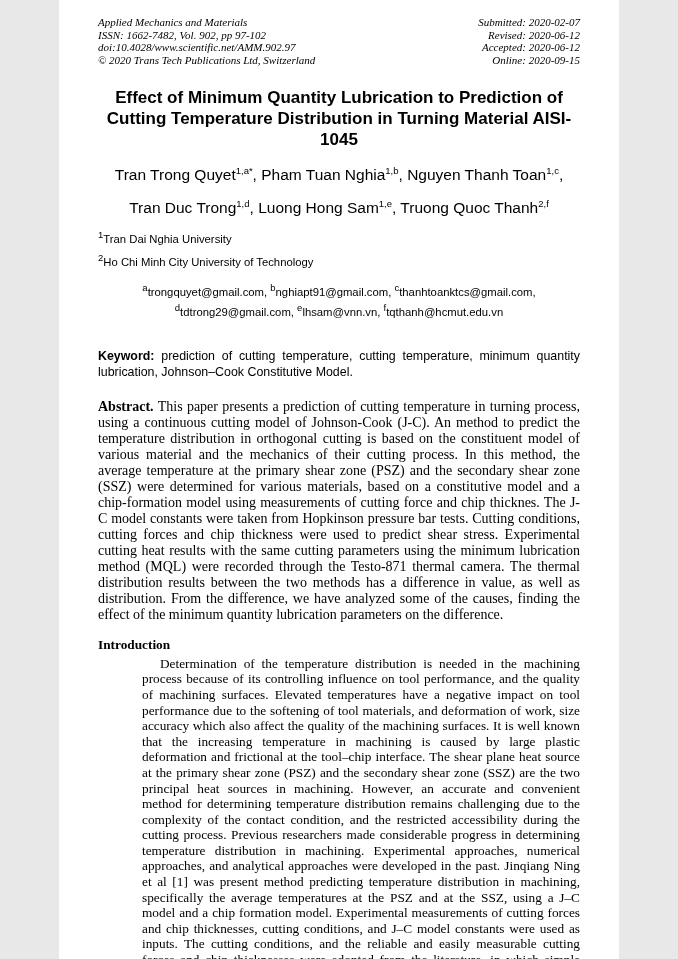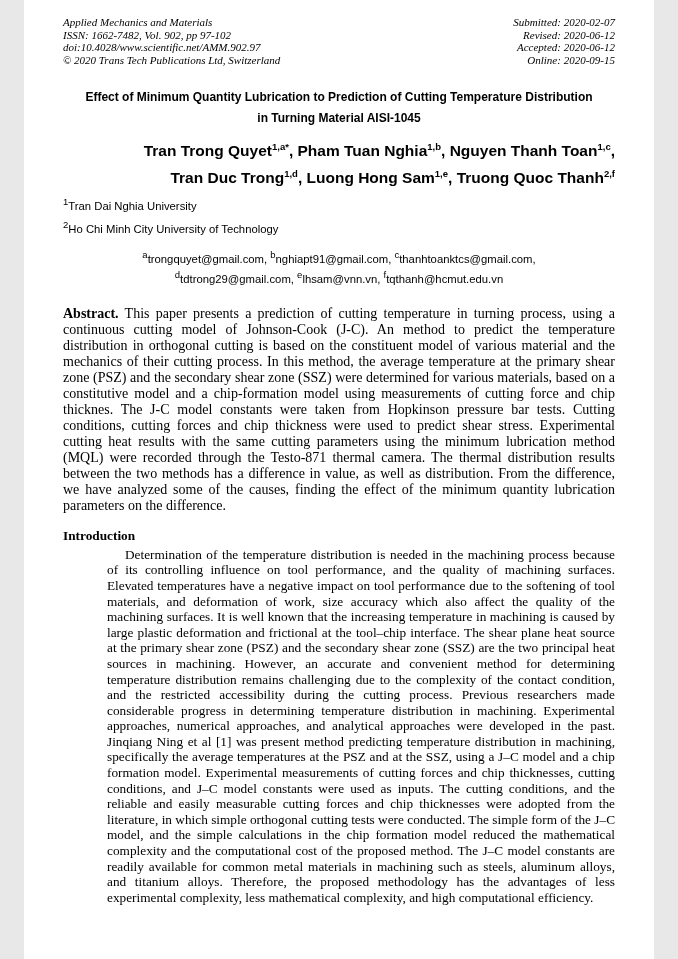--- a/index.html
+++ b/index.html
@@ -1,18 +1,18 @@
 <!DOCTYPE html>
 <html><head>
 <meta charset="utf-8">
 <style>
   html, body { margin: 0; padding: 0; background: #e8e8e8; }
   .page {
     position: relative;
-    width: 630px;
+    width: 560px;
     height: 959px;
     margin: 0 auto;
     background: #ffffff;
     color: #000000;
     overflow: hidden;
     box-sizing: border-box;
     padding: 16px 39px 0 39px;
   }
   
   .pg-header {
@@ -21,32 +21,31 @@
     font-family: "Liberation Serif", serif;
     font-style: italic;
     font-size: 11px;
     line-height: 12.6px;
   }
   .pg-header .right { text-align: right; }
   
   .title {
     font-family: "Liberation Sans", sans-serif;
     font-weight: bold;
-    font-size: 12px;
+    font-size: 17px;
     line-height: 21px;
     text-align: center;
     max-width: 508px;
     margin: 21px auto 0 auto;
   }
   .authors {
     font-family: "Liberation Sans", sans-serif;
     font-size: 15.5px;
-    line-height: 22px;
-    text-align: right;
-    font-weight: bold;
+    line-height: 28px;
+    text-align: center;
   }
   .authors-block { margin-top: 7px; }
   .authors sup, .affil sup, .emails sup { font-size: 9.5px; }
   .affil {
     font-family: "Liberation Sans", sans-serif;
     font-size: 11.3px;
     line-height: 14px;
     text-align: left;
     margin-top: 6px;
   }
@@ -121,20 +120,21 @@
   <div class="affil-block">
     <div class="affil"><sup>1</sup><span>Tran Dai Nghia University</span></div>
     <div class="affil"><sup>2</sup><span>Ho Chi Minh City University of Technology</span></div>
   </div>
 
   <div class="emails-block">
     <div class="emails"><sup>a</sup><span>trongquyet@gmail.com</span><span>, </span><sup>b</sup><span>nghiapt91@gmail.com</span><span>, </span><sup>c</sup><span>thanhtoanktcs@gmail.com</span><span>,</span></div>
     <div class="emails"><sup>d</sup><span>tdtrong29@gmail.com</span><span>, </span><sup>e</sup><span>lhsam@vnn.vn</span><span>, </span><sup>f</sup><span>tqthanh@hcmut.edu.vn</span><span></span></div>
   </div>
 
+  <p class="keyword"><b>Keyword:</b> <span>prediction of cutting temperature, cutting temperature, minimum quantity lubrication, Johnson–Cook Constitutive Model.</span></p>
 
   <p class="abstract"><b>Abstract.</b> <span>This paper presents a prediction of cutting temperature in turning process, using a continuous cutting model of Johnson-Cook (J-C). An method to predict the temperature distribution in orthogonal cutting is based on the constituent model of various material and the mechanics of their cutting process. In this method, the average temperature at the primary shear zone (PSZ) and the secondary shear zone (SSZ) were determined for various materials, based on a constitutive model and a chip-formation model using measurements of cutting force and chip thicknes. The J-C model constants were taken from Hopkinson pressure bar tests. Cutting conditions, cutting forces and chip thickness were used to predict shear stress. Experimental cutting heat results with the same cutting parameters using the minimum lubrication method (MQL) were recorded through the Testo-871 thermal camera. The thermal distribution results between the two methods has a difference in value, as well as distribution. From the difference, we have analyzed some of the causes, finding the effect of the minimum quantity lubrication parameters on the difference.</span></p>
 
   <div class="section-heading">Introduction</div>
 
   <p class="body-par">Determination of the temperature distribution is needed in the machining process because of its controlling influence on tool performance, and the quality of machining surfaces. Elevated temperatures have a negative impact on tool performance due to the softening of tool materials, and deformation of work, size accuracy which also affect the quality of the machining surfaces. It is well known that the increasing temperature in machining is caused by large plastic deformation and frictional at the tool–chip interface. The shear plane heat source at the primary shear zone (PSZ) and the secondary shear zone (SSZ) are the two principal heat sources in machining. However, an accurate and convenient method for determining temperature distribution remains challenging due to the complexity of the contact condition, and the restricted accessibility during the cutting process. Previous researchers made considerable progress in determining temperature distribution in machining. Experimental approaches, numerical approaches, and analytical approaches were developed in the past. Jinqiang Ning et al [1] was present method predicting temperature distribution in machining, specifically the average temperatures at the PSZ and at the SSZ, using a J–C model and a chip formation model. Experimental measurements of cutting forces and chip thicknesses, cutting conditions, and J–C model constants were used as inputs. The cutting conditions, and the reliable and easily measurable cutting forces and chip thicknesses were adopted from the literature, in which simple orthogonal cutting tests were conducted. The simple form of the J–C model, and the simple calculations in the chip formation model reduced the mathematical complexity and the computational cost of the proposed method. The J–C model constants are readily available for common metal materials in machining such as steels, aluminum alloys, and titanium alloys. Therefore, the proposed methodology has the advantages of less experimental complexity, less mathematical complexity, and high computational efficiency.</p>
 
 </div>
 
 </body></html>

